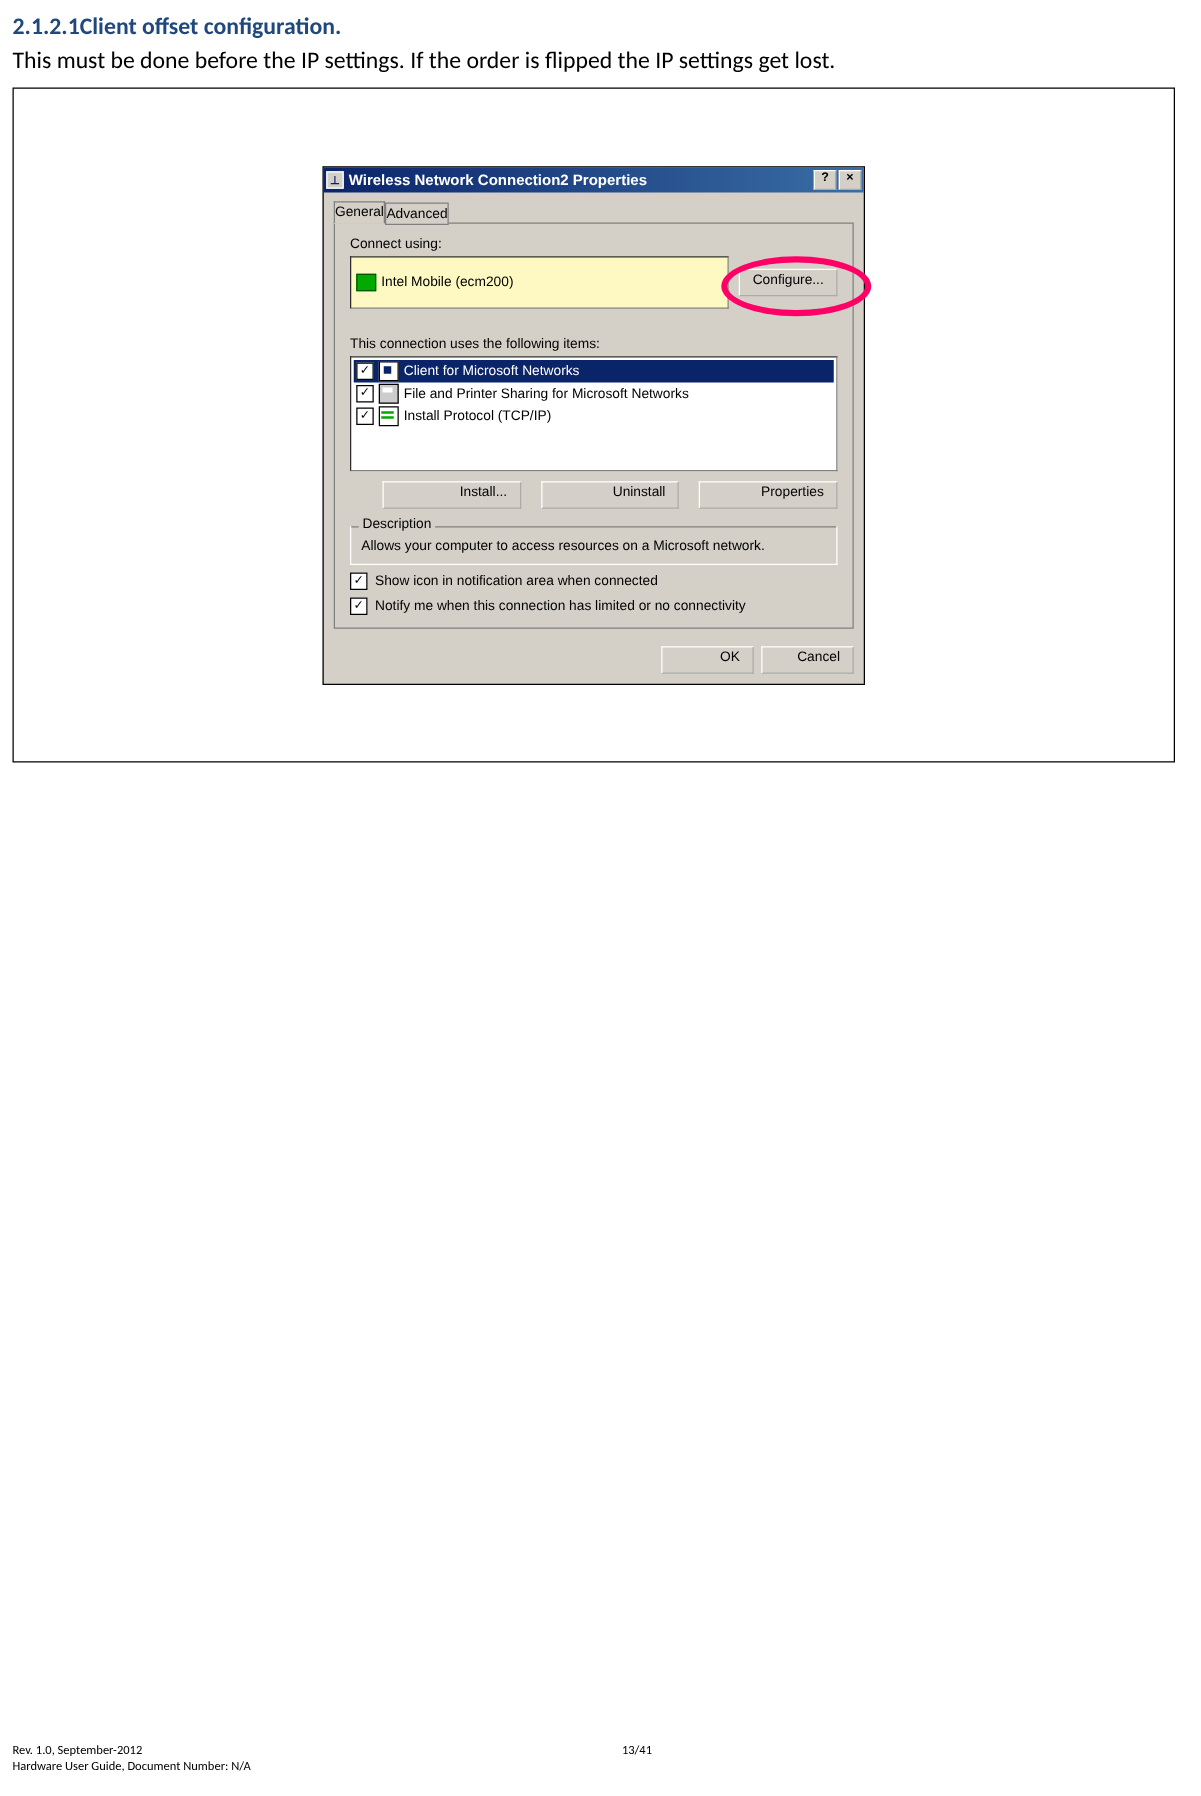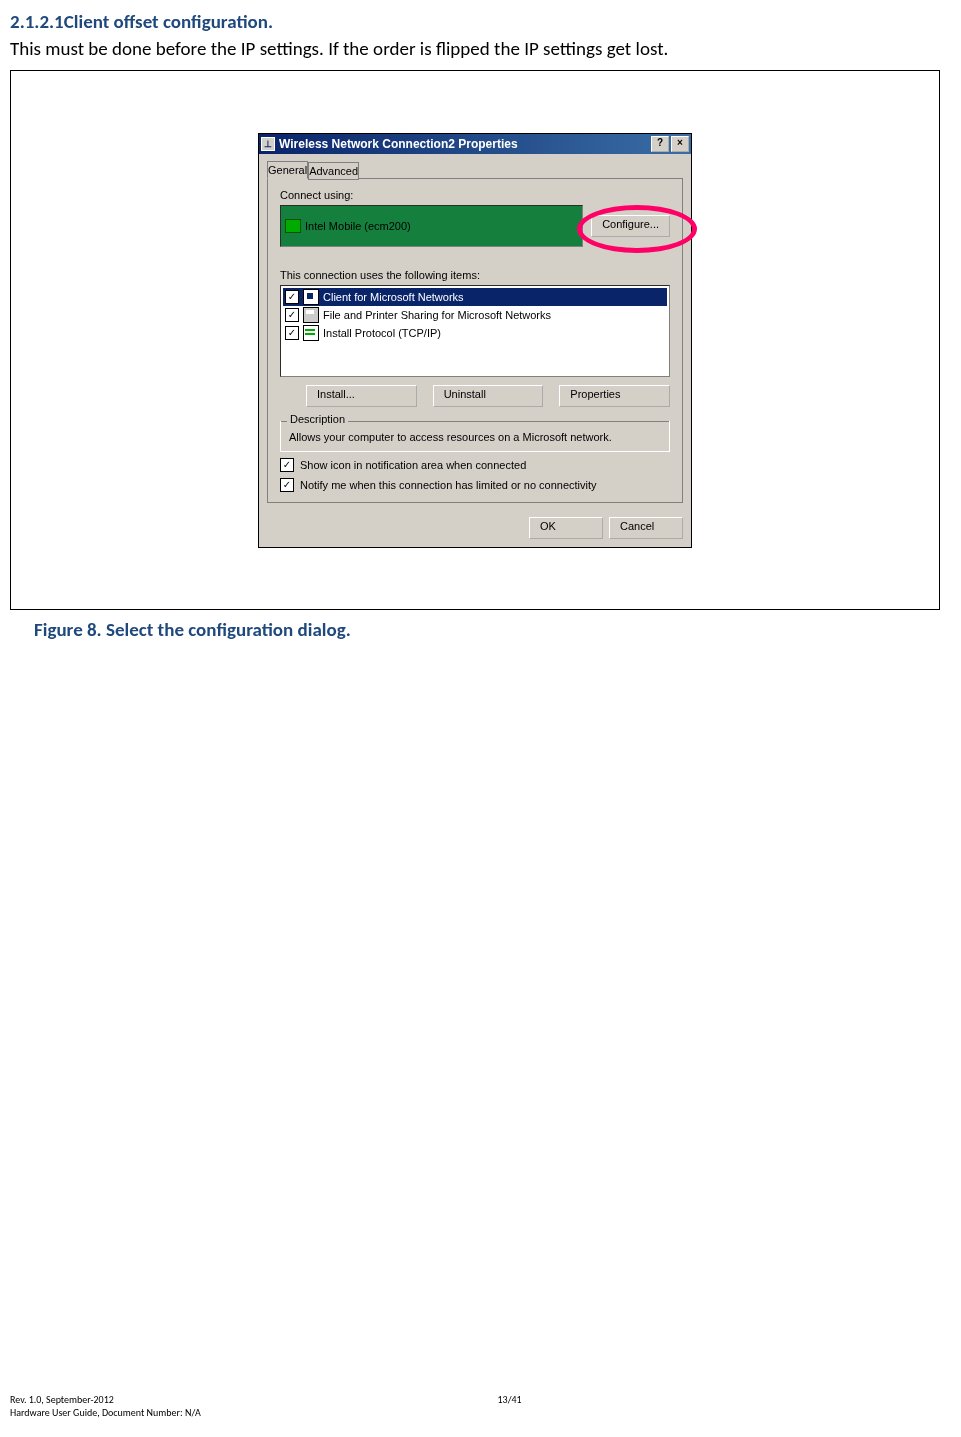--- a/index.html
+++ b/index.html
@@ -109,39 +109,39 @@
     background: #d4d0c8;
   }
   .label { margin-bottom: 4px; }
   .connect-row {
     display: flex;
     align-items: center;
     gap: 8px;
   }
   .device-box {
     flex: 1;
-    background: #15803d;
+    background: #fef9c3;
     border: 1px inset #808080;
     padding: 13px 4px;
     display:flex;
     align-items:center;
     gap:4px;
   }
   .adapter-icon{
     width:14px;height:12px;background:#0a0;border:1px solid #050;
   }
   .btn {
     border: 1px outset #fff;
     background: #d4d0c8;
     padding: 2px 10px;
     height: 22px;
     box-sizing: border-box;
     font-size: 11px;
     min-width:74px;
-    text-align:left;
+    text-align:right;
   }
   .configure-highlight {
     position: relative;
   }
   .ellipse {
     position: absolute;
     border: 5px solid #ff0066;
     border-radius: 50%;
     width: 110px;
     height: 38px;
@@ -297,21 +297,20 @@
           <span>Notify me when this connection has limited or no connectivity</span>
         </div>
       </div>
       <div class="dialog-footer">
         <div class="btn">OK</div>
         <div class="btn">Cancel</div>
       </div>
     </div>
   </div>
 
-  <div class="figure-caption">Figure 8. Select the configuration dialog.</div>
 
   <div class="page-footer">
     <div class="row">
       <span class="left">Rev. 1.0, September-2012</span>
       <span class="center">13/41</span>
     </div>
     <div>Hardware User Guide, Document Number: N/A</div>
   </div>
 </div>
 

